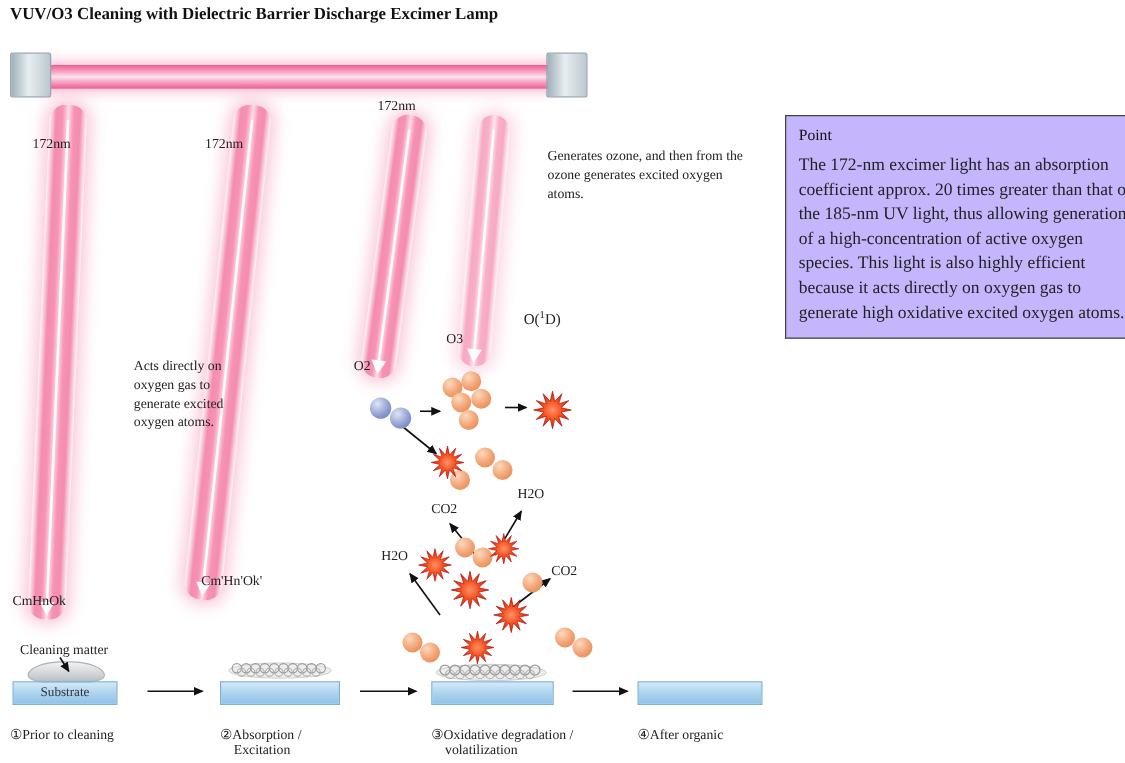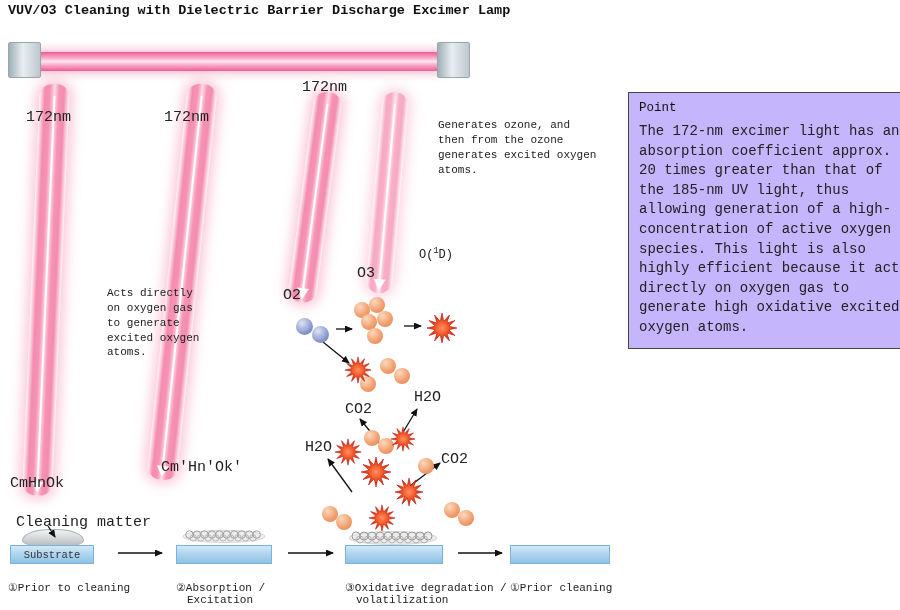--- a/index.html
+++ b/index.html
@@ -1,17 +1,17 @@
 <!DOCTYPE html>
 <html><head>
 <meta charset="utf-8">
 <style>
   html,body { margin:0; padding:0; background:#fff; }
   .stage { position:relative; width:900px; height:610px; background:#ffffff;
-           font-family:Liberation Mono, monospace; overflow:hidden; }
+           font-family:Liberation Serif, serif; overflow:hidden; }
 
   .title { position:absolute; left:8px; top:3px; margin:0; font-size:13.5px; font-weight:bold; color:#111; }
 
   
   .cap { position:absolute; top:42px; width:33px; height:36px; border-radius:2px;
          background:linear-gradient(90deg,#9fb0b8,#e8eef1 45%,#bcc8cf); border:1px solid #98a6ad; box-sizing:border-box; }
   .cap-left { left:8px; } .cap-right { left:437px; }
   .lamp-bar { position:absolute; left:30px; top:52px; width:415px; height:19px; border-radius:4px;
               background:linear-gradient(180deg,#ee5c92 0%,#f6a8c6 30%,#fde3ed 50%,#f6a8c6 70%,#ee5c92 100%);
               box-shadow:0 0 10px 2px rgba(238,92,146,.45); }
@@ -25,21 +25,21 @@
   .beam .shaft { position:absolute; left:50%; top:12px; bottom:14px; width:2px; margin-left:-1px;
                  background:rgba(255,255,255,.92); }
   .beam .head { position:absolute; left:50%; bottom:3px; width:0; height:0; margin-left:-6px;
                 border-left:6px solid transparent; border-right:6px solid transparent;
                 border-top:11px solid rgba(255,255,255,.95); }
   .beam1 { left:40px;  top:84px; width:30px; height:412px; transform:rotate(2.5deg); }
   .beam2 { left:188px; top:84px; width:30px; height:398px; transform:rotate(6deg); }
   .beam3 { left:315px; top:92px; width:28px; height:212px; transform:rotate(7.5deg); }
   .beam4 { left:383px; top:92px; width:26px; height:202px; transform:rotate(5deg); opacity:.75; }
 
-  .label { position:absolute; font-size:15px; color:#222; line-height:1.3; z-index:5; }
+  .label { position:absolute; font-size:11px; color:#222; line-height:1.3; z-index:5; }
   .anno  { position:absolute; font-size:11px; color:#222; line-height:1.35; z-index:5; }
   .sup   { font-size:8.5px; vertical-align:super; }
   .big   { font-size:12px; }
 
   
   .point-box { position:absolute; left:628px; top:44px; width:294px; box-sizing:border-box;
                border:1px solid #444; padding:8px 10px 10px 10px; background:#c4b5fd; z-index:5;margin-top:48px; }
   .point-title { font-size:12.5px; color:#111; margin-bottom:7px; }
   .point-body  { font-size:14px; color:#222; line-height:1.4; margin:0; }
 
@@ -232,16 +232,16 @@
   </div>
   <div class="step" style="left:176px;top:581px">
     <div>②Absorption /</div>
     <div class="l2">Excitation</div>
   </div>
   <div class="step" style="left:345px;top:581px">
     <div>③Oxidative degradation /</div>
     <div class="l2">volatilization</div>
   </div>
   <div class="step" style="left:510px;top:581px">
-    <div>①Prior cleaning</div>
+    <div>④After organic</div>
   </div>
 
 </div>
 
 </body></html>

